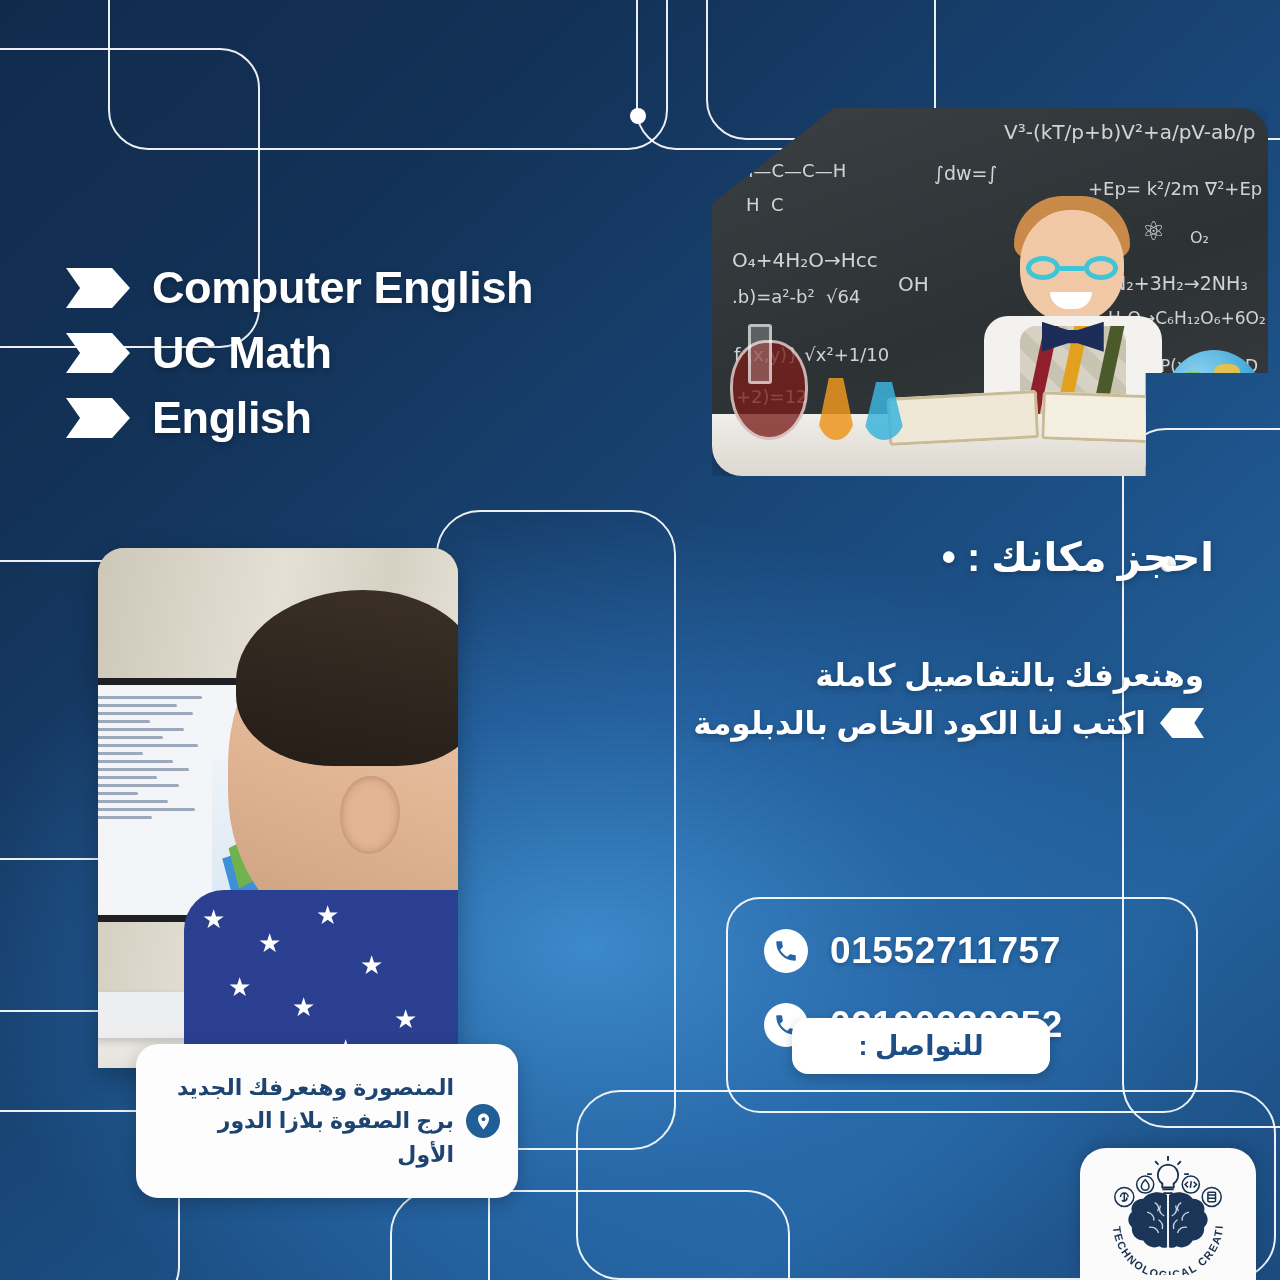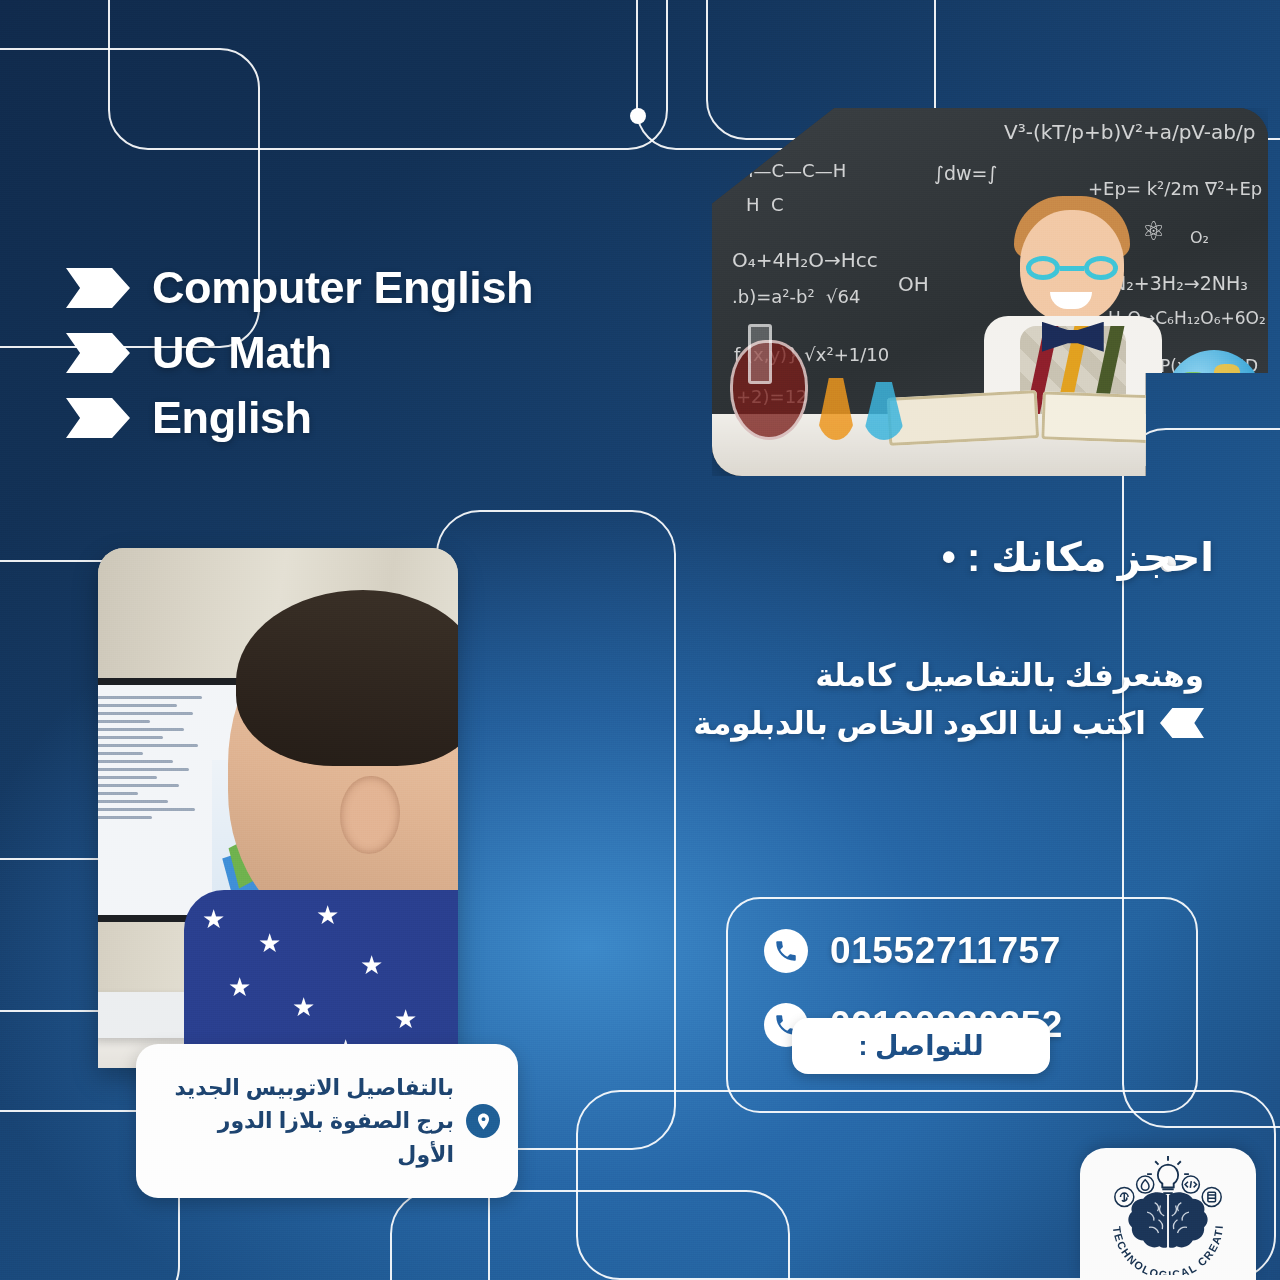--- a/index.html
+++ b/index.html
@@ -375,21 +375,21 @@
     <span>للتواصل :</span>
   </div>
 
   <div class="address">
     <span class="pin-ic">
       <svg viewBox="0 0 24 24">
           <path d="M12 2C8.1 2 5 5.1 5 9c0 5.2 7 13 7 13s7-7.8 7-13c0-3.9-3.1-7-7-7zm0 9.5A2.5 2.5 0 1 1 12 6.5a2.5 2.5 0 0 1 0 5z"></path>
         </svg>
     </span>
     <span class="addr-lines">
-      <span style="display:block">بالتفاصيل الاتوبيس الجديد</span>
+      <span style="display:block">المنصورة وهنعرفك الجديد</span>
       <span style="display:block">برج الصفوة بلازا الدور الأول</span>
     </span>
   </div>
 
   <div class="logo">
     <svg viewBox="0 0 160 128">
       <defs>
         <path id="arcpath" d="M22,74 A58,58 0 0 0 138,74"></path>
       </defs>
 

